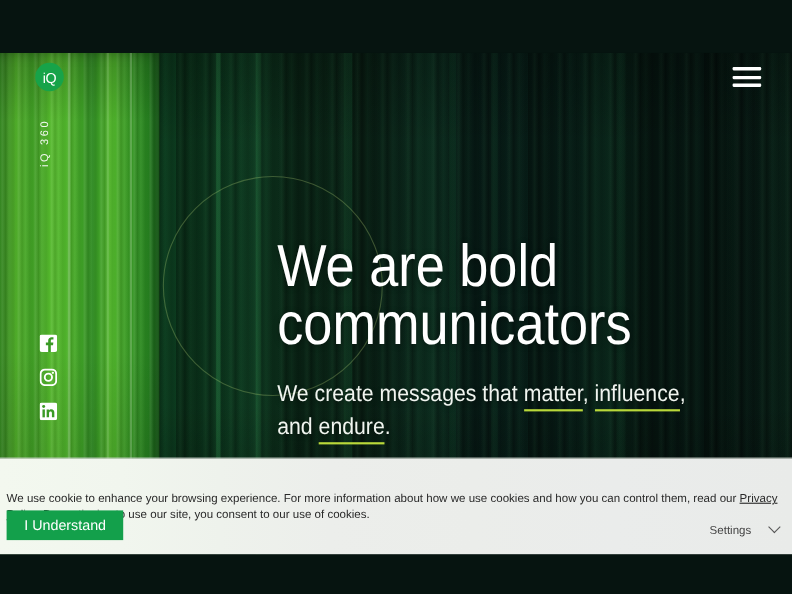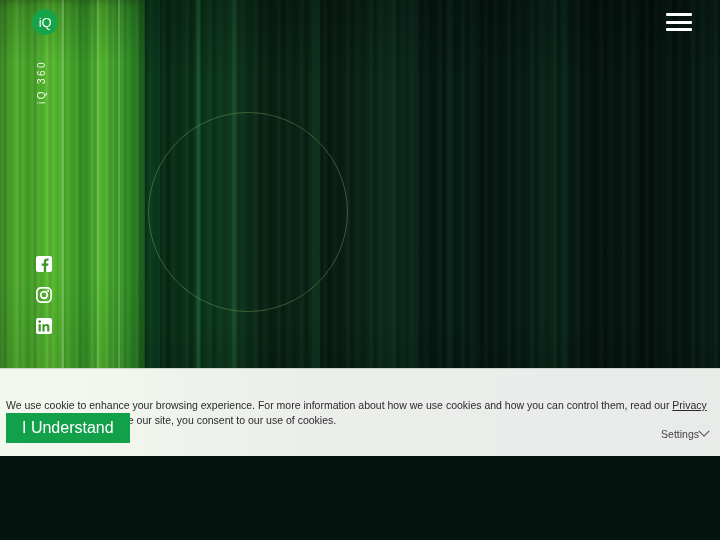--- a/index.html
+++ b/index.html
@@ -10,20 +10,21 @@
     overflow: hidden;
     font-family: "Liberation Sans", sans-serif;
     background: #061410;
   }
 
   #page {
     position: relative;
     width: 720px;
     height: 456px;
     overflow: hidden;
+    margin-top: 48px;
   }
 
   
   .hero {
     position: absolute;
     inset: 0;
     background: #07150f;
     overflow: hidden;
   }
 
@@ -252,29 +253,29 @@
   .cookie-body a {
     color: #2a2a2a;
     text-decoration: underline;
   }
   .cookie-btn {
     position: absolute;
     left: 6px; bottom: 13px;
     background: #13a04b;
     color: #ffffff;
     border: none;
-    font-size: 16px;
+    font-size: 13px;
     padding: 6px 16px;
     font-family: "Liberation Sans", sans-serif;
     cursor: pointer;
   }
   .cookie-settings {
     position: absolute;
     right: 12px; bottom: 16px;
-    display: flex; align-items: center; gap: 1px;
+    display: flex; align-items: center; gap: 17px;
     font-size: 10.5px;
     color: #444;
     cursor: pointer;
   }
   .chev {
     display: inline-block;
     width: 8px; height: 8px;
     border-right: 1.6px solid #555;
     border-bottom: 1.6px solid #555;
     transform: rotate(45deg) translate(-2px,-2px);
@@ -329,20 +330,27 @@
       </svg>
     </span>
   </div>
 
   <div class="hamburger">
     <span></span>
     <span></span>
     <span></span>
   </div>
 
+  <div class="hero-copy">
+    <div class="headline">We are bold
+communicators</div>
+    <div class="subhead">
+      <span>We create messages that </span><span class="ul-word">matter</span><span>, </span><span class="ul-word">influence</span><span>, and </span><span class="ul-word">endure</span><span>.</span>
+    </div>
+  </div>
 
   <div class="cookie">
     <div class="cookie-body">
       <span>We use cookie to enhance your browsing experience. For more information about how we use cookies and how you can control them, read our </span><a href="#">Privacy Policy</a><span>. By continuing to use our site, you consent to our use of cookies.</span>
     </div>
     <button class="cookie-btn">I Understand</button>
     <div class="cookie-settings">
       <span>Settings</span>
       <span class="chev"></span>
     </div>

